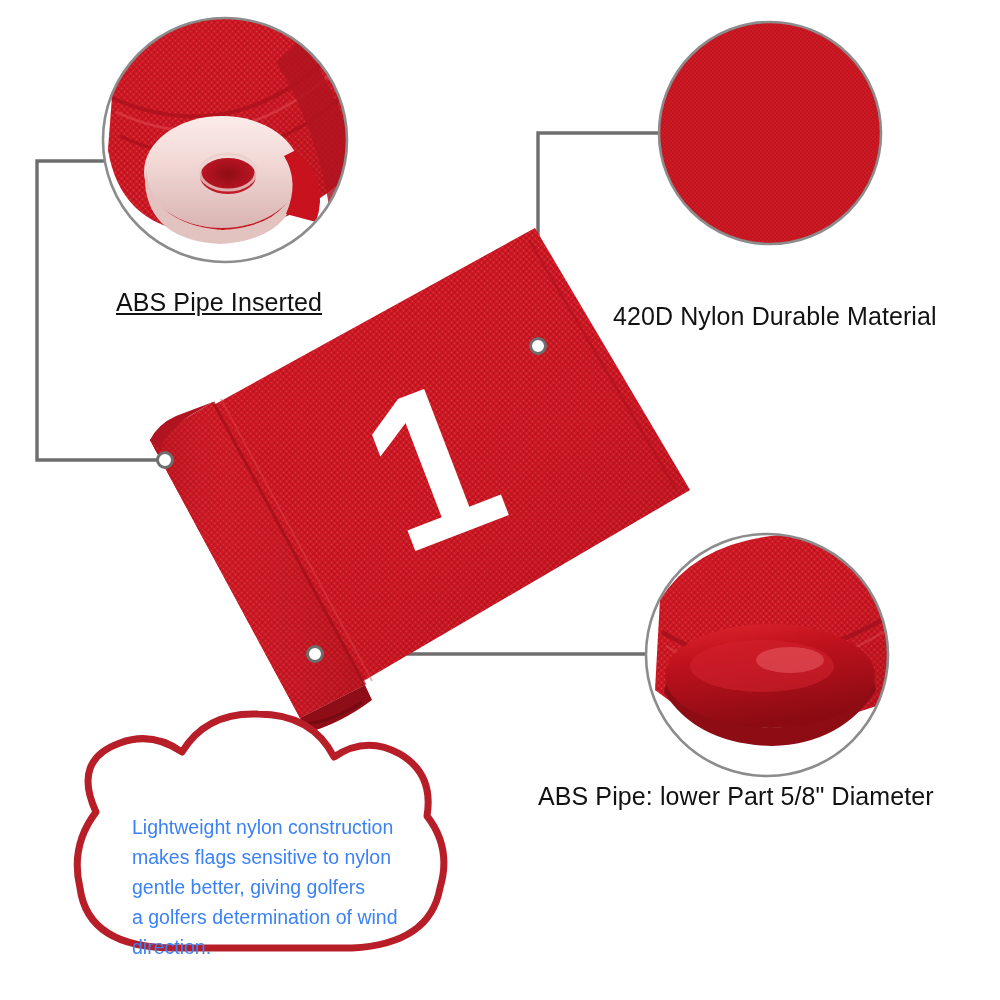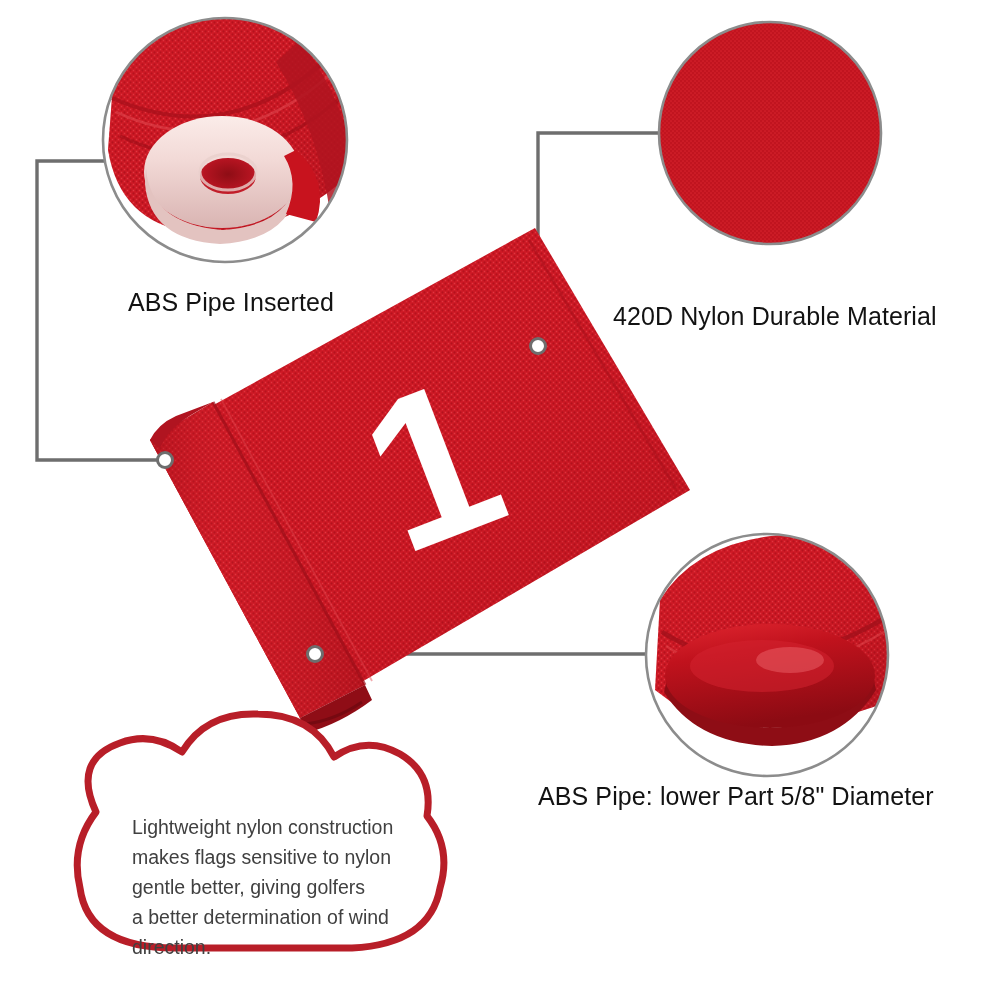--- a/index.html
+++ b/index.html
@@ -25,32 +25,32 @@
     height: 1000px;
   }
   .label {
     position: absolute;
     color: #121212;
     font-size: 25px;
     font-family: "Liberation Sans", sans-serif;
     white-space: nowrap;
     letter-spacing: 0.1px;
   }
-  #label-abs-pipe-inserted { left: 128px; top: 288px; }
+  #label-abs-pipe-inserted { left: 116px; top: 288px; text-decoration: underline; }
   #label-nylon-material    { left: 613px; top: 290px; margin-top: 12px; }
   #label-abs-lower-part    { left: 538px; top: 782px; }
 
   #cloud-text {
     position: absolute;
     left: 132px;
     top: 812px;
     width: 270px;
     font-size: 19.5px;
     line-height: 30px;
-    color: #404040;
+    color: #3b82f6;
     font-family: "Liberation Sans", sans-serif;
   }
 </style>
 </head>
 <body>
 
 <div id="stage">
 
   <svg id="art" viewBox="0 0 1000 1000">
     <defs>
@@ -221,17 +221,17 @@
   <div class="label" id="label-abs-pipe-inserted">ABS Pipe Inserted</div>
 
   <div class="label" id="label-nylon-material">420D Nylon Durable Material</div>
 
   <div class="label" id="label-abs-lower-part">ABS Pipe: lower Part 5/8" Diameter</div>
 
   <div id="cloud-text">
     <div>Lightweight nylon construction</div>
     <div>makes flags sensitive to nylon</div>
     <div>gentle better, giving golfers</div>
-    <div>a better determination of wind</div>
+    <div>a golfers determination of wind</div>
     <div>direction.</div>
   </div>
 
 </div>
 
 </body></html>

